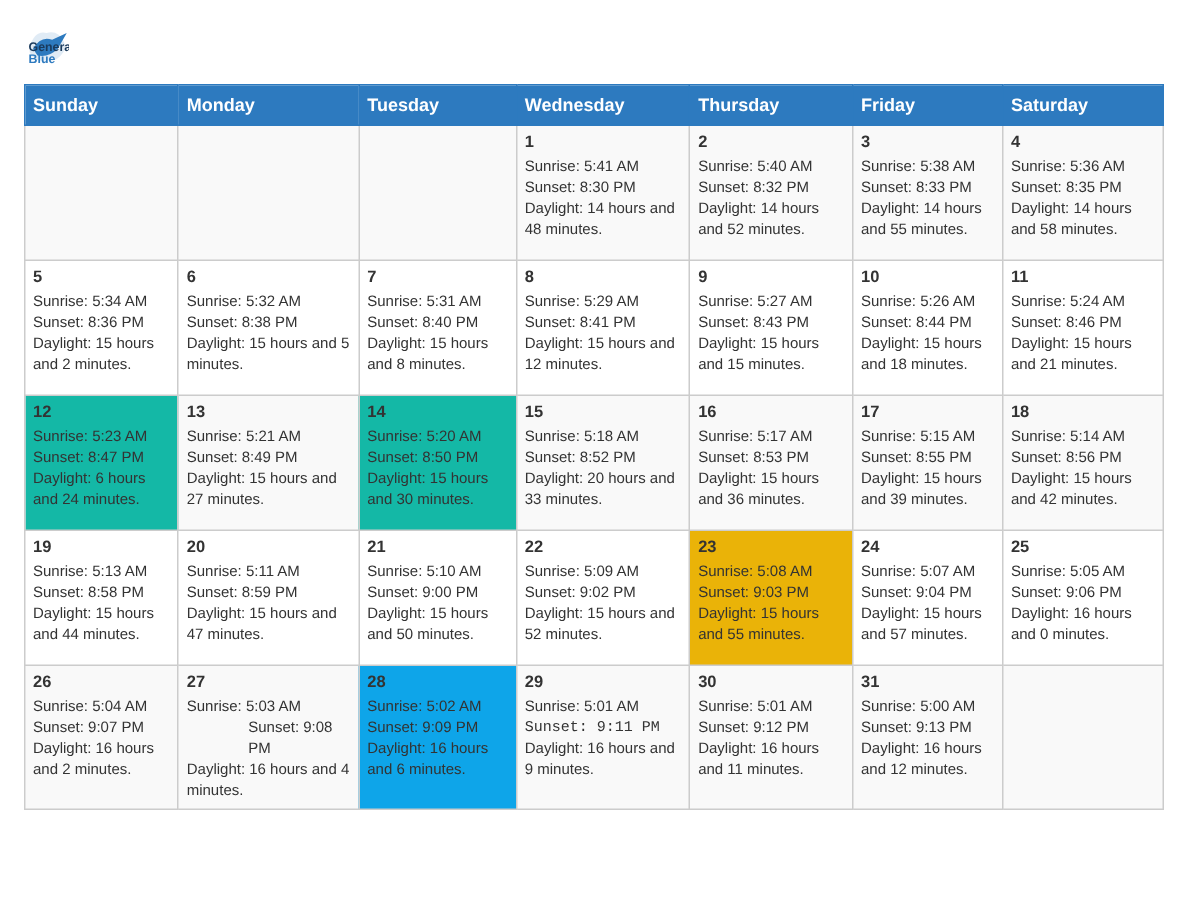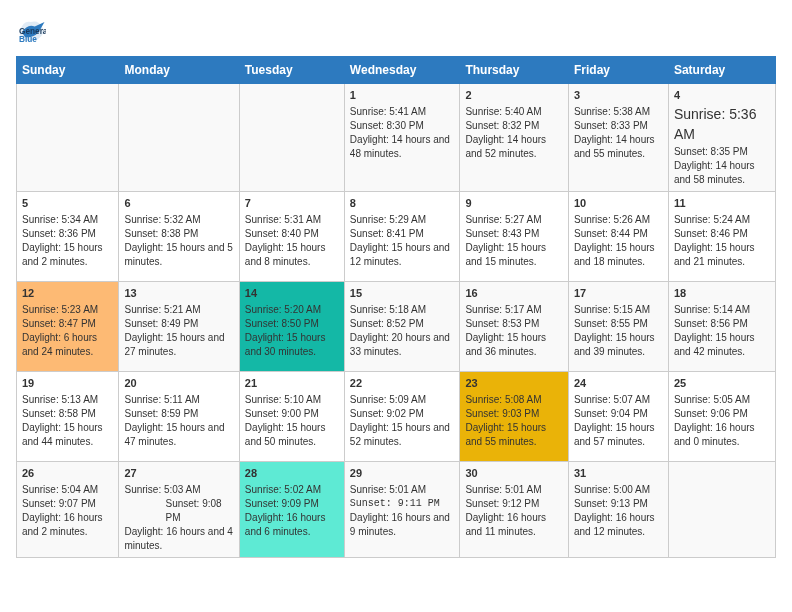--- a/index.html
+++ b/index.html
@@ -135,21 +135,21 @@
           <span style="display: block; font-size: 10px;">Daylight: 14 hours and 52 minutes.</span>
         </td>
         <td style="background-color: rgb(249, 249, 249);">
           <span class="day-num">3</span>
           <span style="display: block; font-size: 10px;">Sunrise: 5:38 AM</span>
           <span style="display: block; font-size: 10px;">Sunset: 8:33 PM</span>
           <span style="display: block; font-size: 10px;">Daylight: 14 hours and 55 minutes.</span>
         </td>
         <td style="background-color: rgb(249, 249, 249);">
           <span class="day-num">4</span>
-          <span style="display: block; font-size: 14px;">Sunrise: 5:36 AM</span>
+          <span style="display: block; font-size: 10px;">Sunrise: 5:36 AM</span>
           <span style="display: block; font-size: 10px;">Sunset: 8:35 PM</span>
           <span style="display: block; font-size: 10px;">Daylight: 14 hours and 58 minutes.</span>
         </td>
       </tr>
       <tr>
         <td style="background-color: rgb(255, 255, 255);">
           <span class="day-num">5</span>
           <span style="display: block; font-size: 10px;">Sunrise: 5:34 AM</span>
           <span style="display: block; font-size: 10px;">Sunset: 8:36 PM</span>
           <span style="display: block; font-size: 10px;">Daylight: 15 hours and 2 minutes.</span>
@@ -185,21 +185,21 @@
           <span style="display: block; font-size: 10px;">Daylight: 15 hours and 18 minutes.</span>
         </td>
         <td style="background-color: rgb(255, 255, 255);">
           <span class="day-num">11</span>
           <span style="display: block; font-size: 10px;">Sunrise: 5:24 AM</span>
           <span style="display: block; font-size: 10px;">Sunset: 8:46 PM</span>
           <span style="display: block; font-size: 10px;">Daylight: 15 hours and 21 minutes.</span>
         </td>
       </tr>
       <tr>
-        <td style="background-color: #fdba74;">
+        <td style="background-color: #14b8a6;">
           <span class="day-num">12</span>
           <span style="display: block; font-size: 10px;">Sunrise: 5:23 AM</span>
           <span style="display: block; font-size: 10px;">Sunset: 8:47 PM</span>
           <span style="display: block; font-size: 10px;">Daylight: 6 hours and 24 minutes.</span>
         </td>
         <td style="background-color: rgb(249, 249, 249);">
           <span class="day-num">13</span>
           <span style="display: block; font-size: 10px;">Sunrise: 5:21 AM</span>
           <span style="display: block; font-size: 10px;">Sunset: 8:49 PM</span>
           <span style="display: block; font-size: 10px;">Daylight: 15 hours and 27 minutes.</span>
@@ -285,21 +285,21 @@
           <span style="display: block; font-size: 10px;">Sunrise: 5:04 AM</span>
           <span style="display: block; font-size: 10px;">Sunset: 9:07 PM</span>
           <span style="display: block; font-size: 10px;">Daylight: 16 hours and 2 minutes.</span>
         </td>
         <td style="background-color: rgb(249, 249, 249);">
           <span class="day-num">27</span>
           <span style="display: block; font-size: 10px;">Sunrise: 5:03 AM</span>
           <span style="display: block; font-size: 10px; margin-left: 41px;">Sunset: 9:08 PM</span>
           <span style="display: block; font-size: 10px;">Daylight: 16 hours and 4 minutes.</span>
         </td>
-        <td style="background-color: #5eead4; margin-left: 44px;">
+        <td style="background-color: #0ea5e9; margin-left: 44px;">
           <span class="day-num">28</span>
           <span style="display: block; font-size: 10px;">Sunrise: 5:02 AM</span>
           <span style="display: block; font-size: 10px;">Sunset: 9:09 PM</span>
           <span style="display: block; font-size: 10px;">Daylight: 16 hours and 6 minutes.</span>
         </td>
         <td style="background-color: rgb(249, 249, 249);">
           <span class="day-num">29</span>
           <span style="display: block; font-size: 10px;">Sunrise: 5:01 AM</span>
           <span style="display: block; font-size: 10px; font-family: Liberation Mono, monospace;">Sunset: 9:11 PM</span>
           <span style="display: block; font-size: 10px;">Daylight: 16 hours and 9 minutes.</span>

